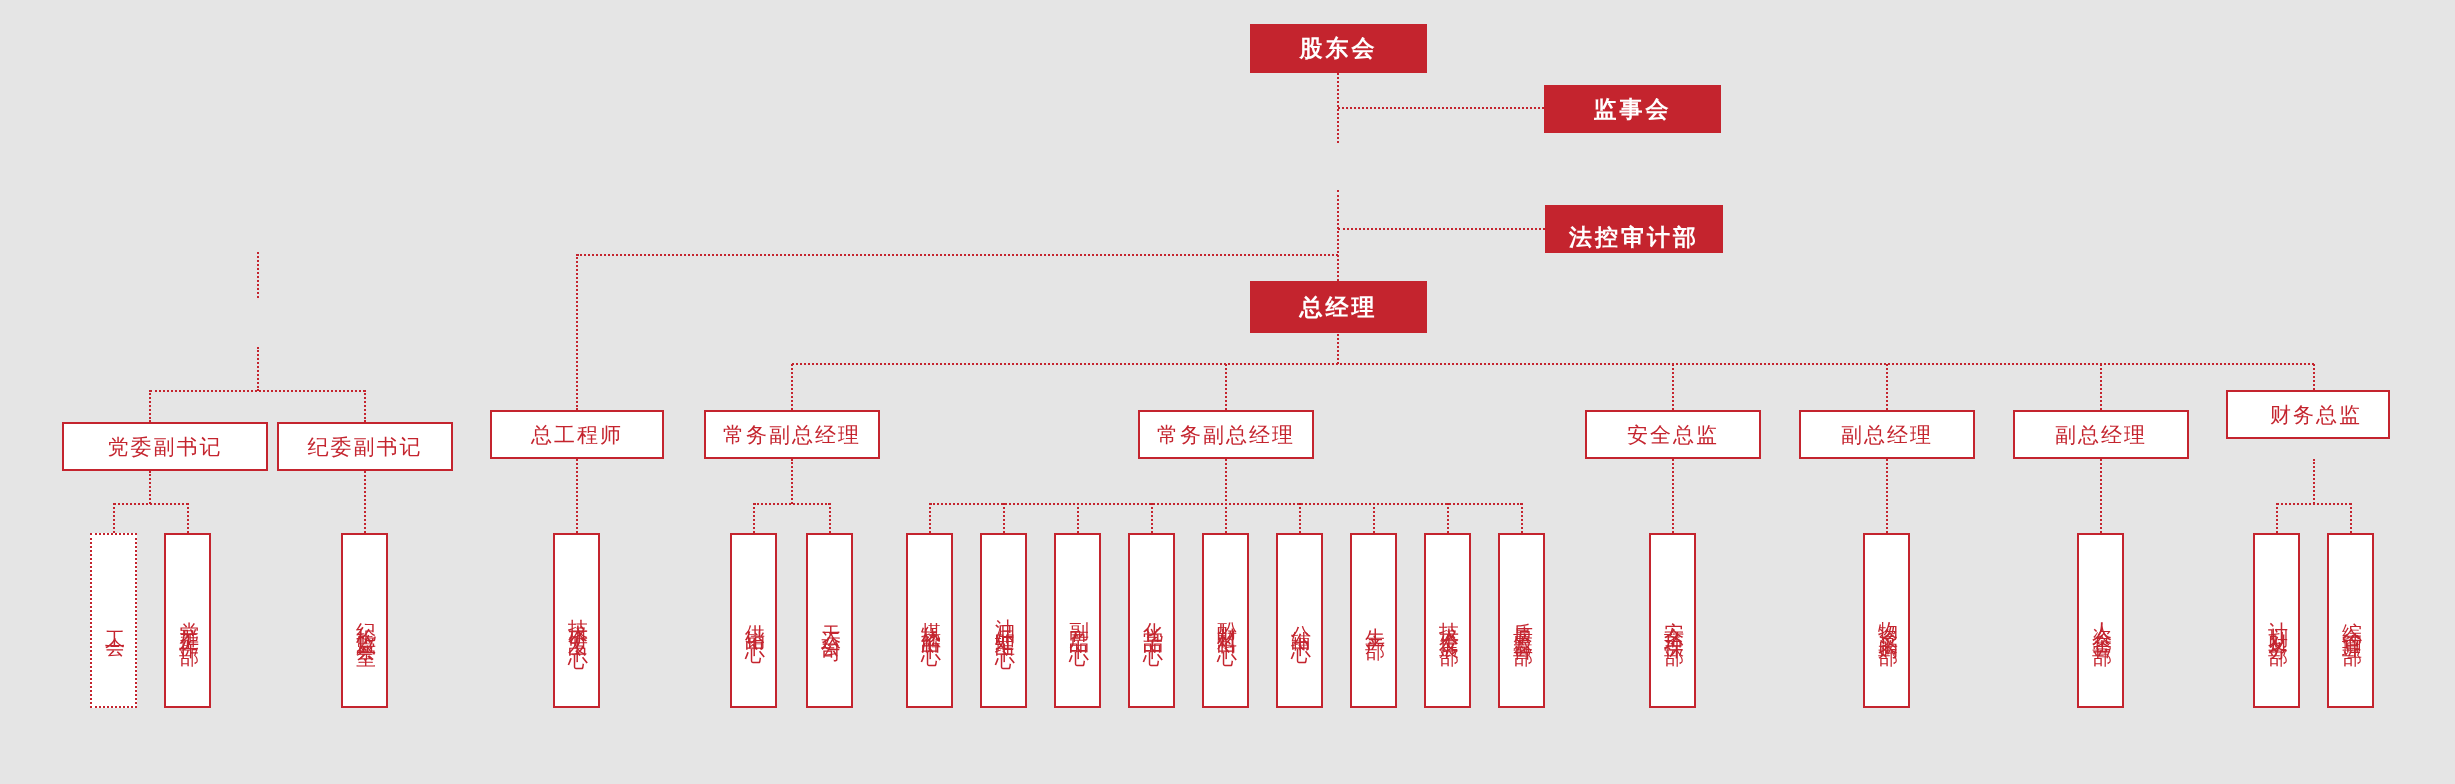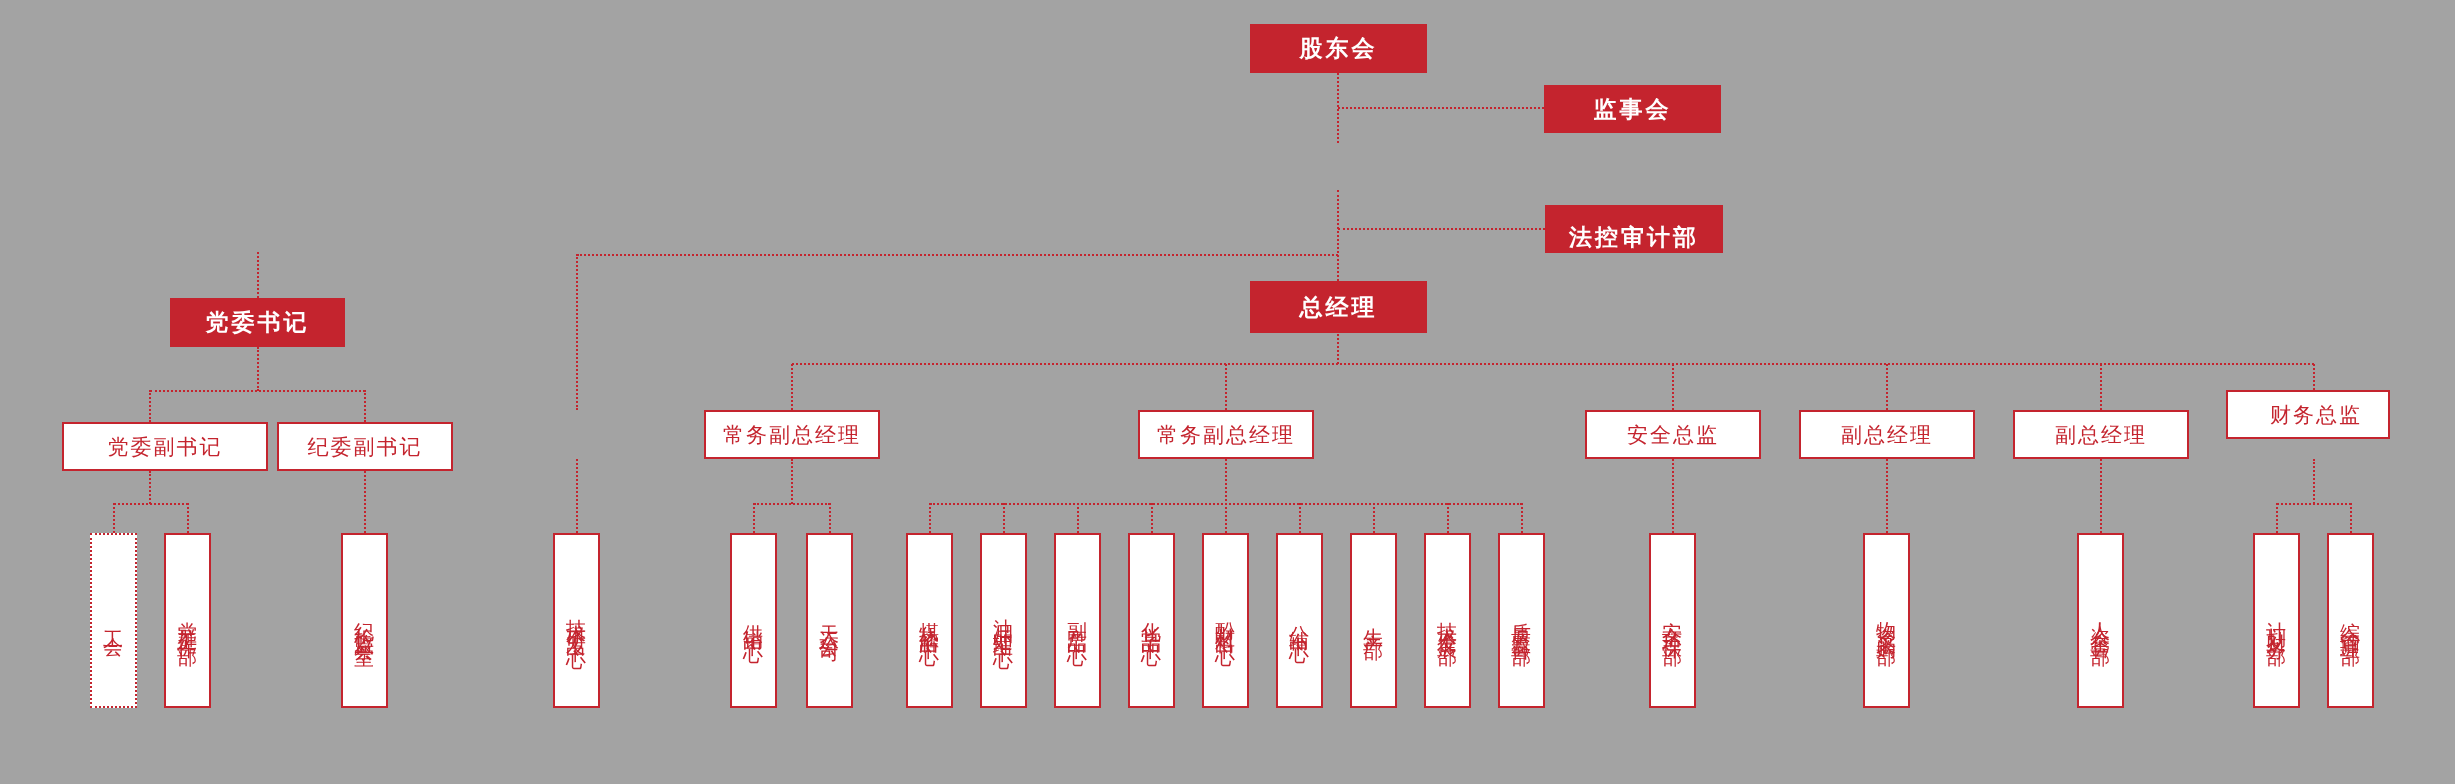--- a/index.html
+++ b/index.html
@@ -1,18 +1,18 @@
 <!DOCTYPE html>
 <html><head>
 <meta charset="utf-8">
 <style>
   html,body{margin:0;padding:0;background:#ffffff;}
   .stage{
-    position:relative;width:2455px;height:784px;background:#a3a3a3;overflow:hidden;
-    font-family:Liberation Sans, sans-serif;
+    position:relative;width:2455px;height:784px;background:#e5e5e5;overflow:hidden;
+    font-family:Liberation Mono, monospace;
   }
   .node{position:absolute;display:flex;align-items:center;justify-content:center;box-sizing:border-box;}
   .filled{
     background:#c4242e;color:#ffffff;font-weight:700;font-size:23px;letter-spacing:3px;
   }
   .outline{
     background:#ffffff;border:2px solid #c4242e;color:#c4242e;
     font-size:21px;letter-spacing:2px;font-weight:400;
   }
   .vbox{
@@ -84,29 +84,29 @@
     </div>
   <div class="node filled" style="left:1544px;top:85px;width:177px;height:48px;">
       <span>监事会</span>
     </div>
   <div class="node filled" style="left:1545px;top:205px;width:178px;height:48px;align-items:flex-end;">
       <span>法控审计部</span>
     </div>
   <div class="node filled" style="left:1250px;top:281px;width:177px;height:52px;">
       <span>总经理</span>
     </div>
-  <div class="node filled" style="left:170px;top:298px;width:175px;height:49px;">
-      <span>党委书记</span>
-    </div>
 
   <div class="node outline" style="left:62px;top:422px;width:206px;height:49px;">
       <span>党委副书记</span>
     </div>
   <div class="node outline" style="left:277px;top:422px;width:176px;height:49px;">
       <span>纪委副书记</span>
+    </div>
+  <div class="node outline" style="left:490px;top:410px;width:174px;height:49px;">
+      <span>总工程师</span>
     </div>
   <div class="node outline" style="left:704px;top:410px;width:176px;height:49px;">
       <span>常务副总经理</span>
     </div>
   <div class="node outline" style="left:1138px;top:410px;width:176px;height:49px;">
       <span>常务副总经理</span>
     </div>
   <div class="node outline" style="left:1585px;top:410px;width:176px;height:49px;">
       <span>安全总监</span>
     </div>

